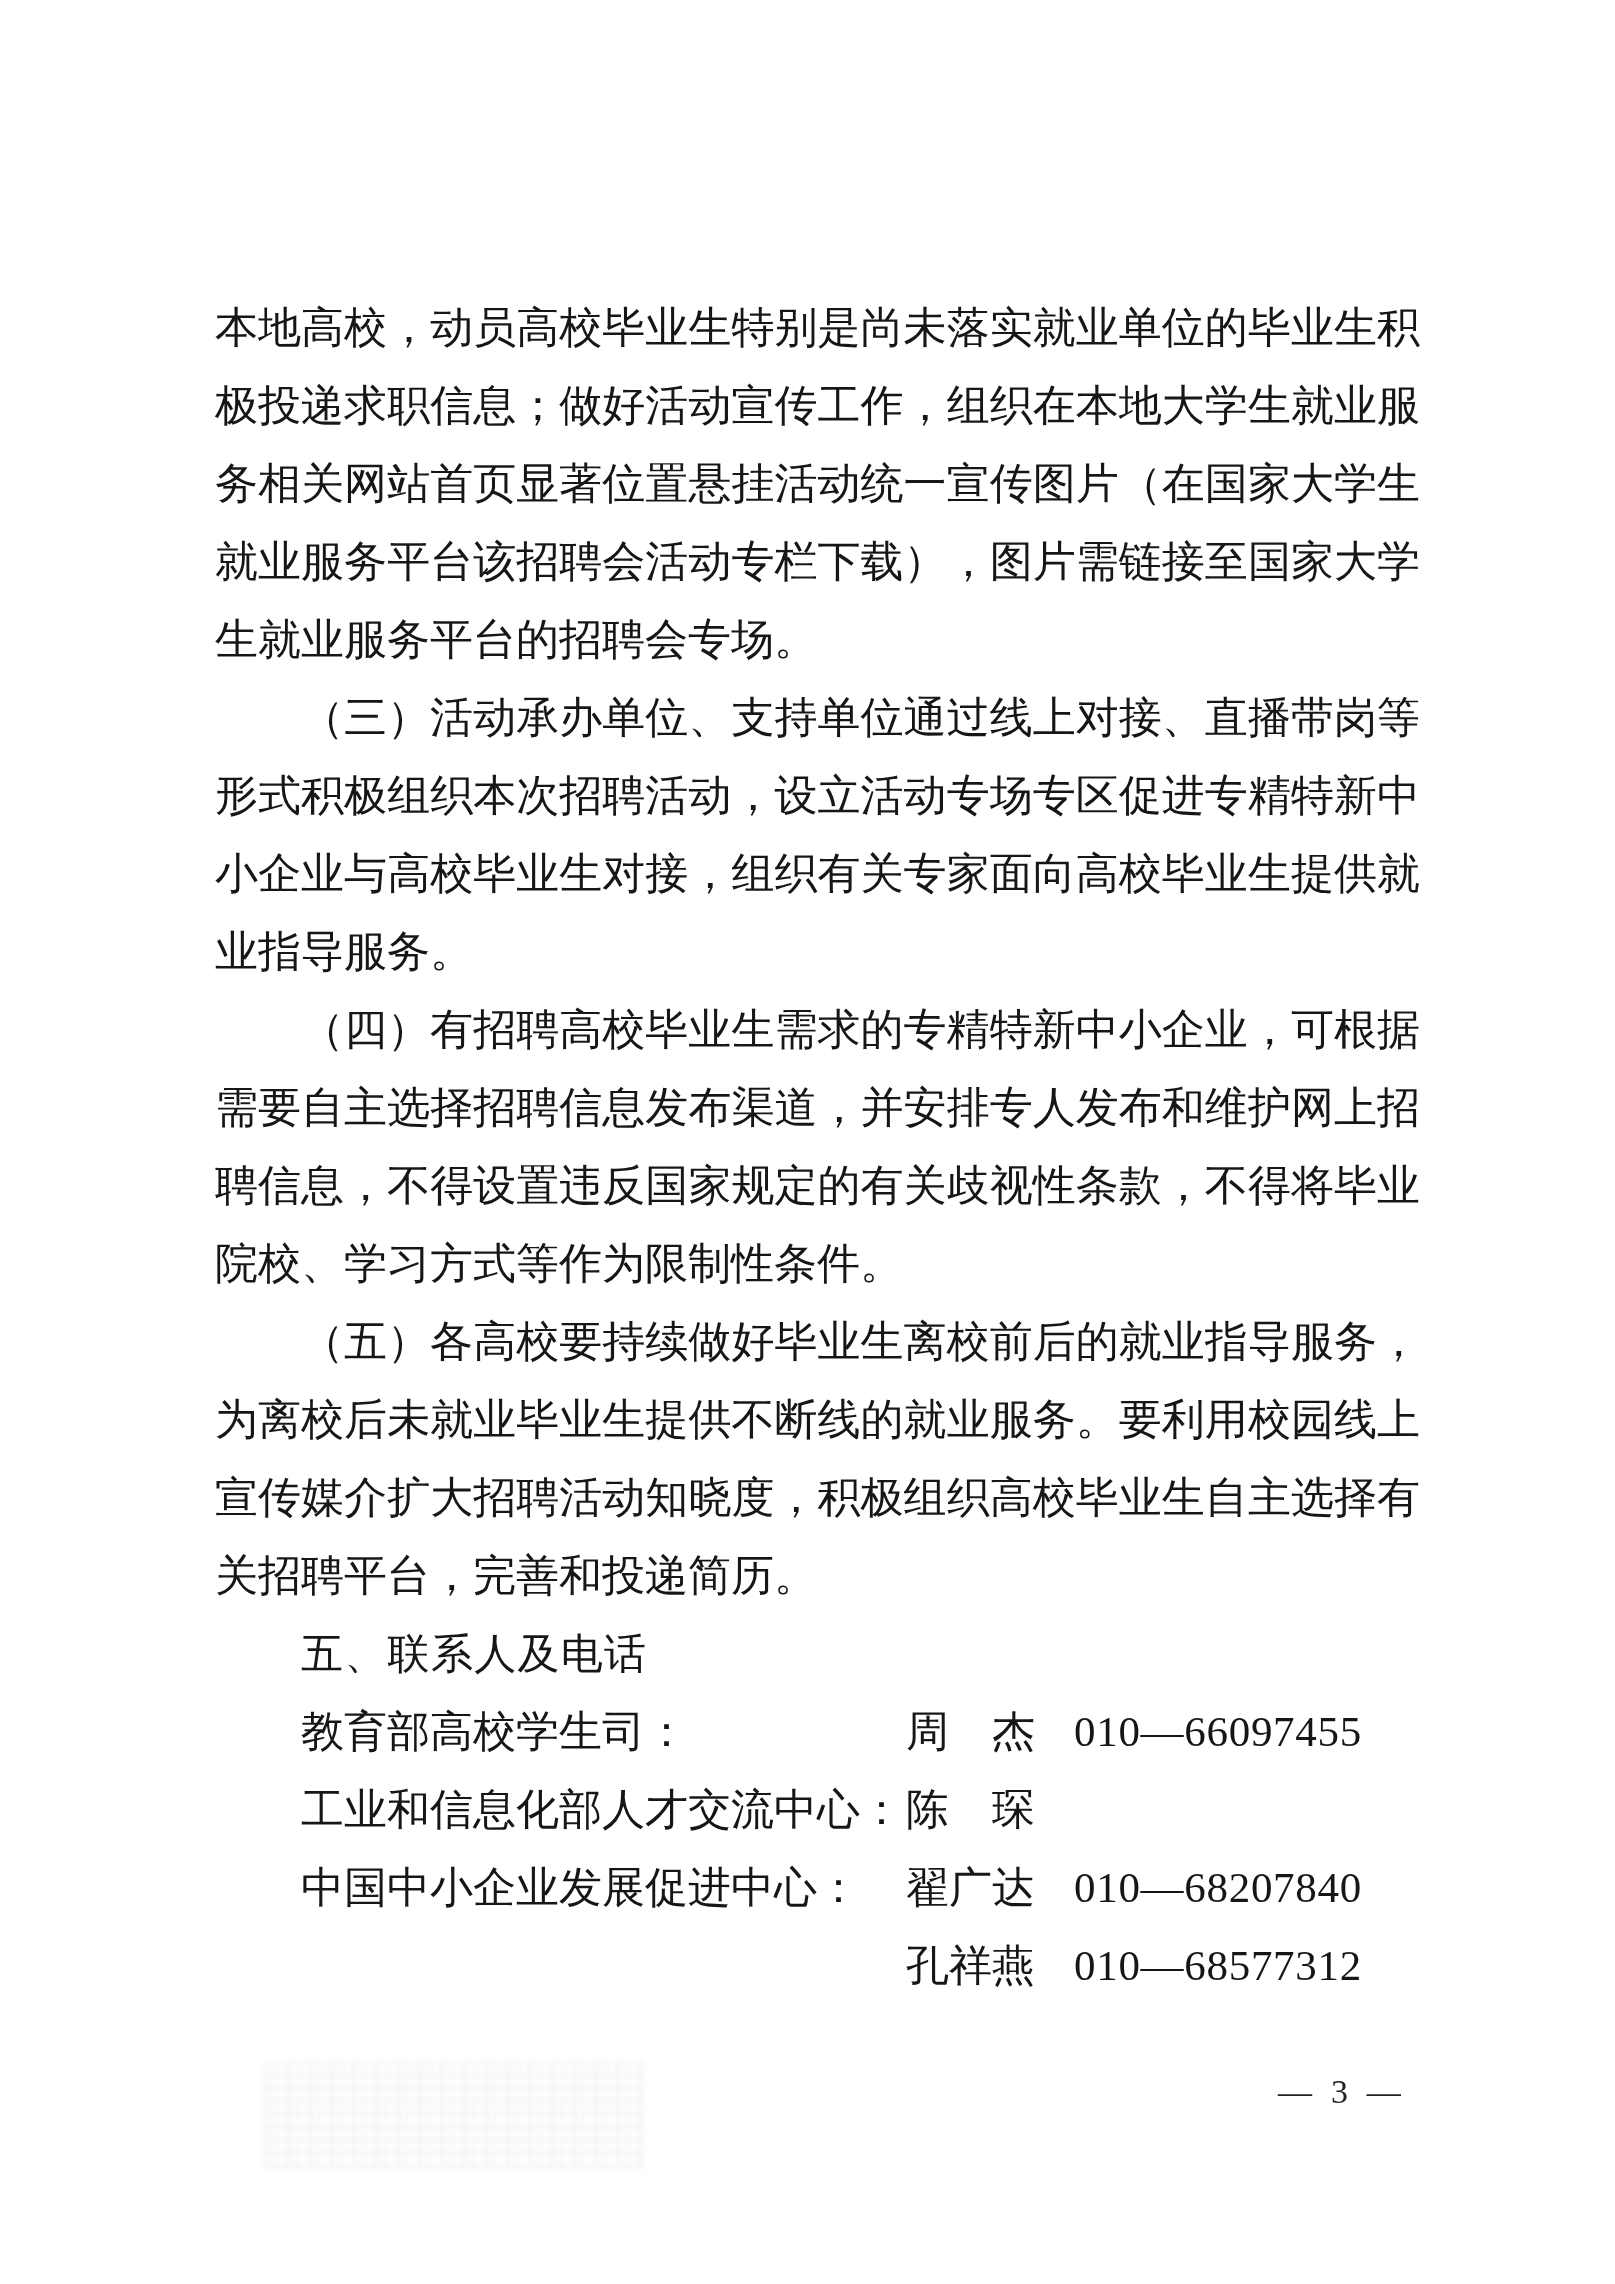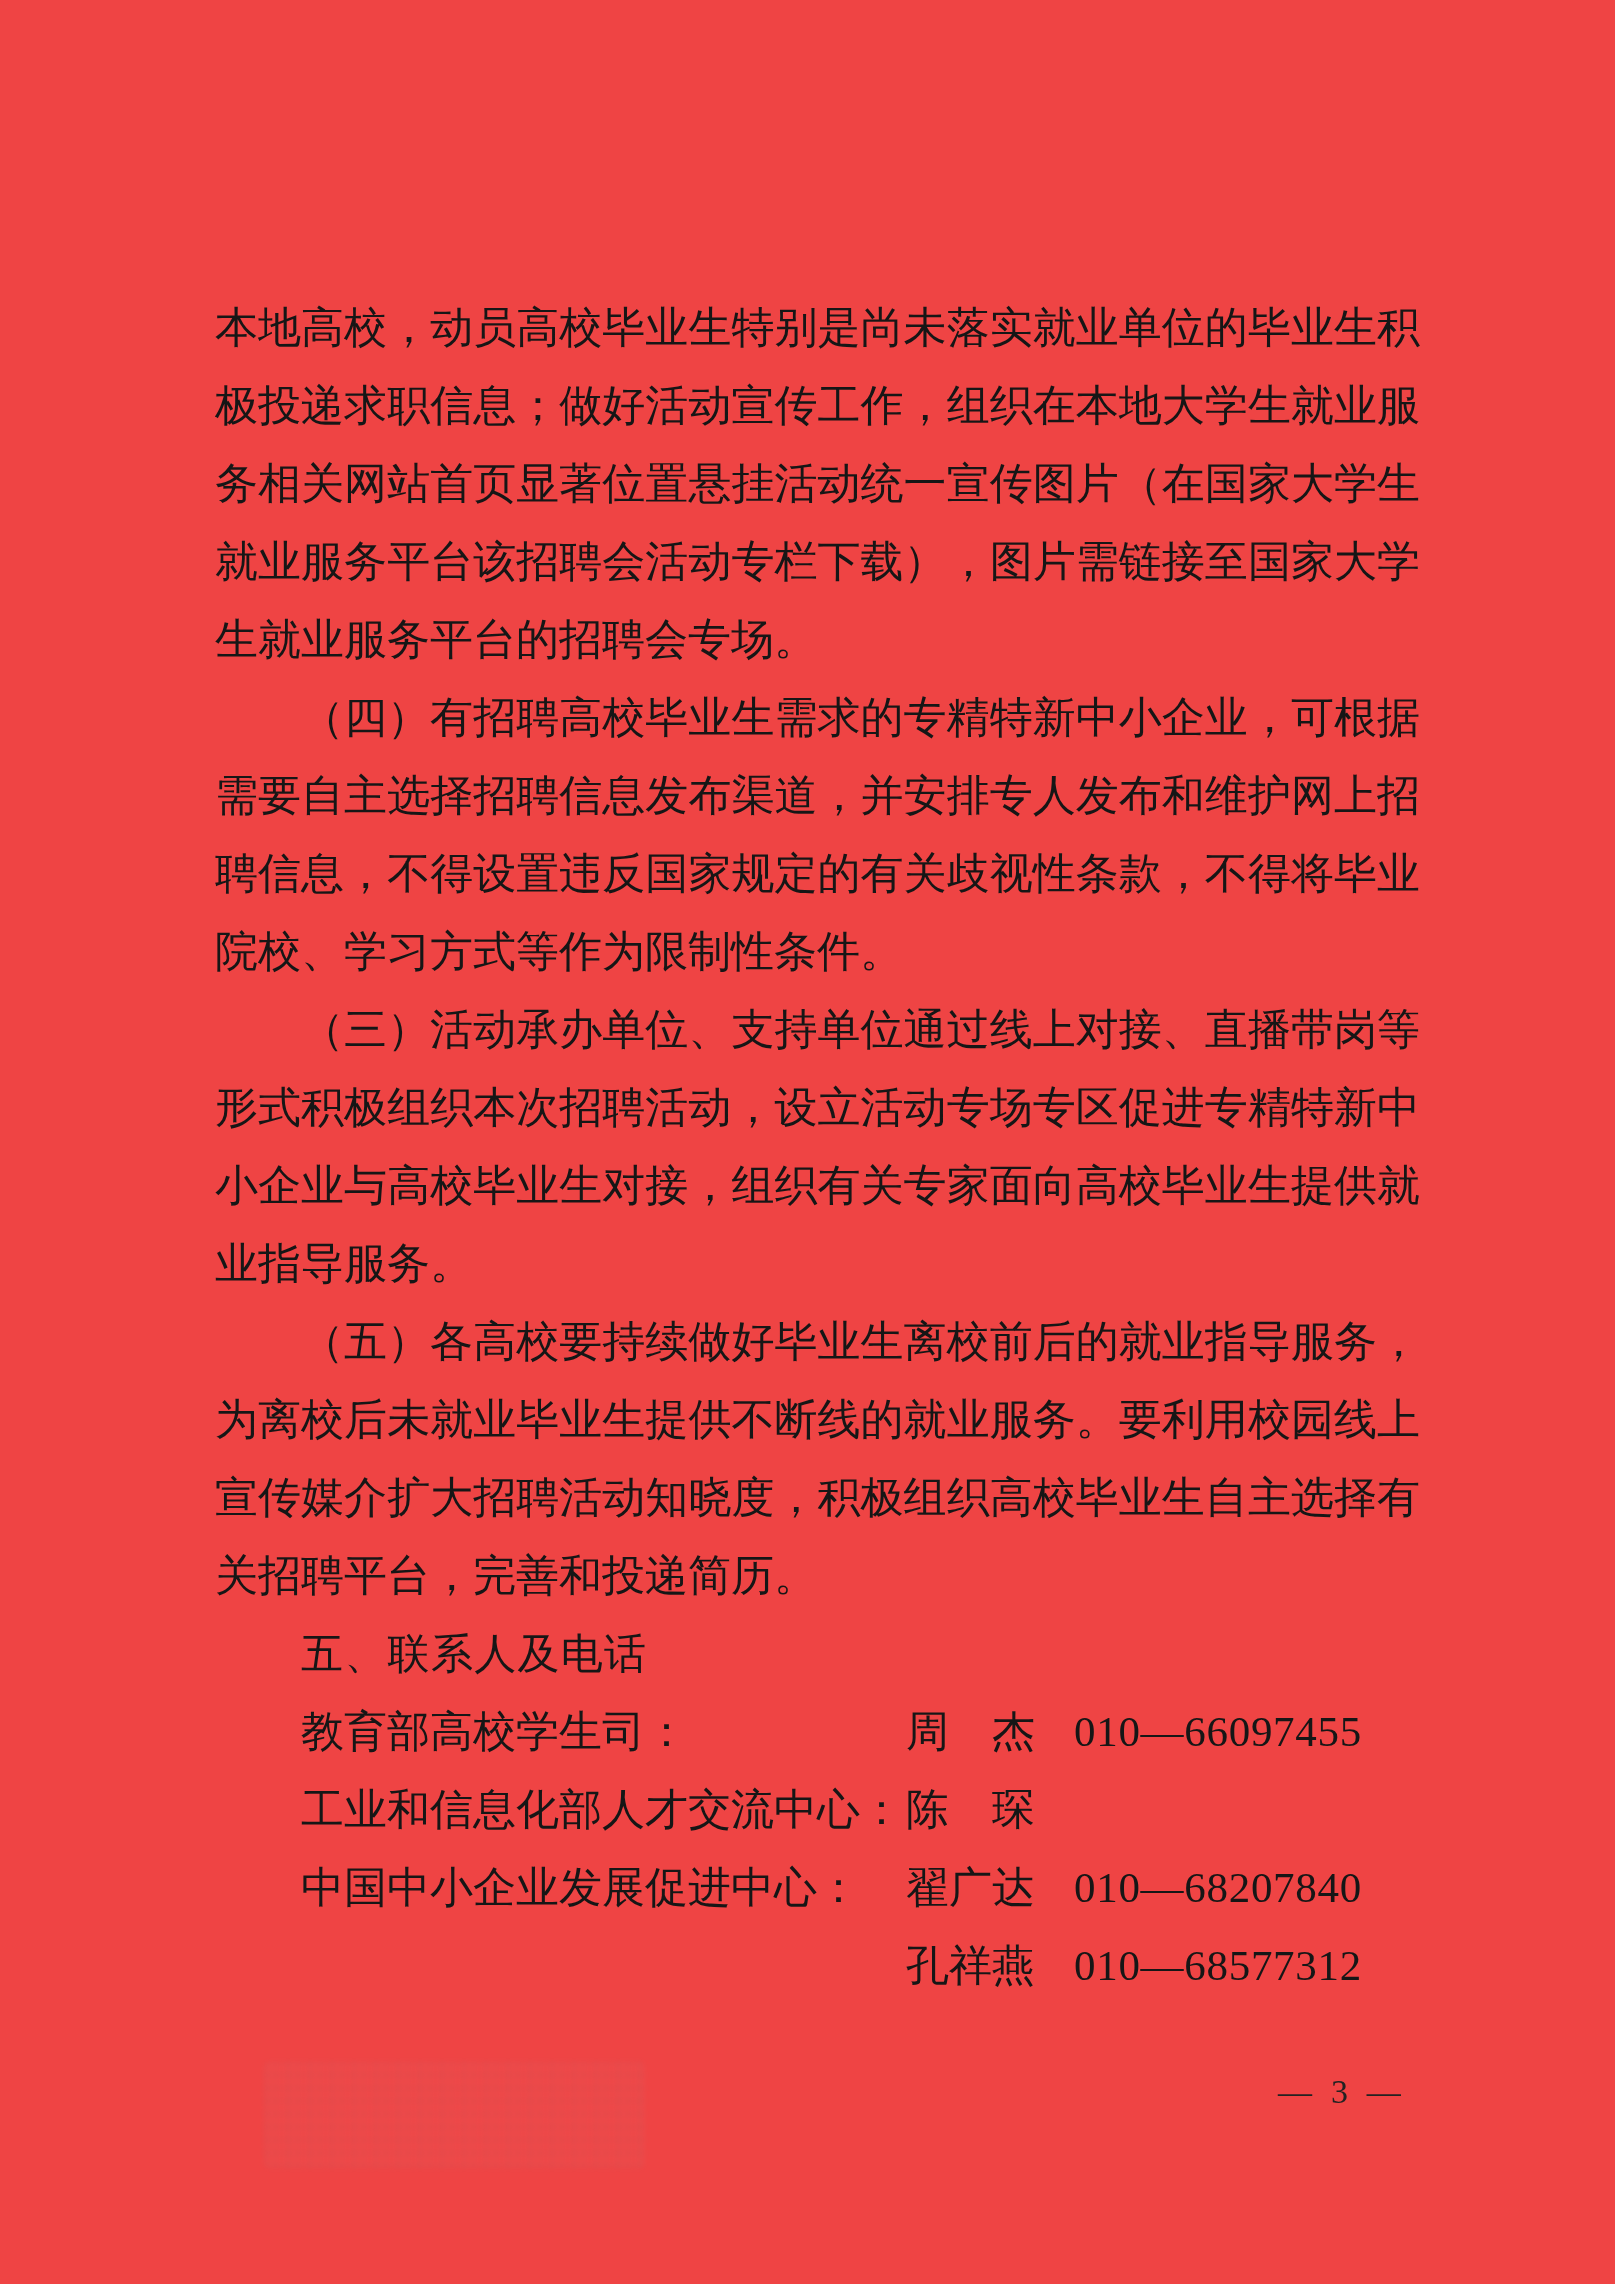--- a/index.html
+++ b/index.html
@@ -4,21 +4,21 @@
 <style>
   html, body {
     margin: 0;
     padding: 0;
     background: #e8e8e8;
   }
   .page {
     position: relative;
     width: 1616px;
     height: 2284px;
-    background: #ef4444;
+    background: #ffffff;
     overflow: hidden;
     font-family: "Liberation Serif", "DejaVu Serif", serif;
     color: #161616;
   }
   .body-text {
     position: absolute;
     left: 215px;
     top: 289px;
     width: 1205px;
     font-size: 43px;
@@ -95,23 +95,23 @@
 </style>
 </head>
 <body>
 
 <div class="page">
 
   <div class="body-text">
 
     <p class="para">本地高校，动员高校毕业生特别是尚未落实就业单位的毕业生积极投递求职信息；做好活动宣传工作，组织在本地大学生就业服务相关网站首页显著位置悬挂活动统一宣传图片（在国家大学生就业服务平台该招聘会活动专栏下载），图片需链接至国家大学生就业服务平台的招聘会专场。</p>
 
+    <p class="para indent">（三）活动承办单位、支持单位通过线上对接、直播带岗等形式积极组织本次招聘活动，设立活动专场专区促进专精特新中小企业与高校毕业生对接，组织有关专家面向高校毕业生提供就业指导服务。</p>
+
     <p class="para indent">（四）有招聘高校毕业生需求的专精特新中小企业，可根据需要自主选择招聘信息发布渠道，并安排专人发布和维护网上招聘信息，不得设置违反国家规定的有关歧视性条款，不得将毕业院校、学习方式等作为限制性条件。</p>
-
-    <p class="para indent">（三）活动承办单位、支持单位通过线上对接、直播带岗等形式积极组织本次招聘活动，设立活动专场专区促进专精特新中小企业与高校毕业生对接，组织有关专家面向高校毕业生提供就业指导服务。</p>
 
     <p class="para indent">（五）各高校要持续做好毕业生离校前后的就业指导服务，为离校后未就业毕业生提供不断线的就业服务。要利用校园线上宣传媒介扩大招聘活动知晓度，积极组织高校毕业生自主选择有关招聘平台，完善和投递简历。</p>
 
     <div class="heading">五、联系人及电话</div>
 
 
     <div class="contact-row">
       <span class="contact-org">教育部高校学生司：</span>
       <span class="contact-name">周　杰</span>
       <span class="contact-phone">010—66097455</span>

